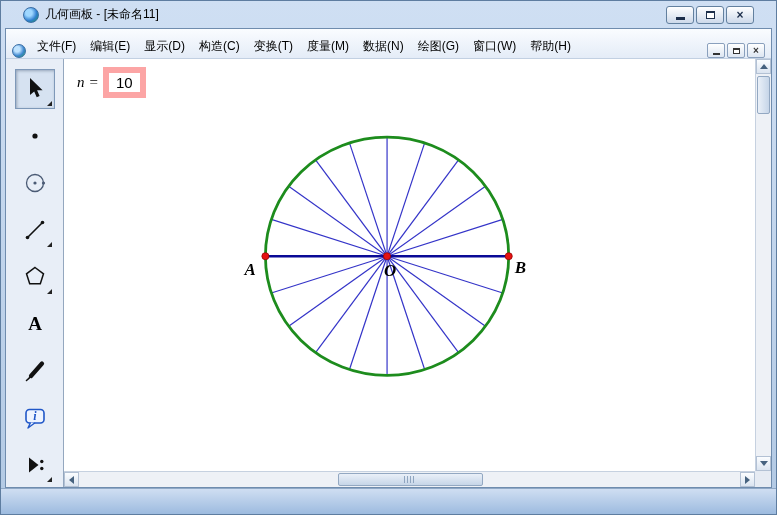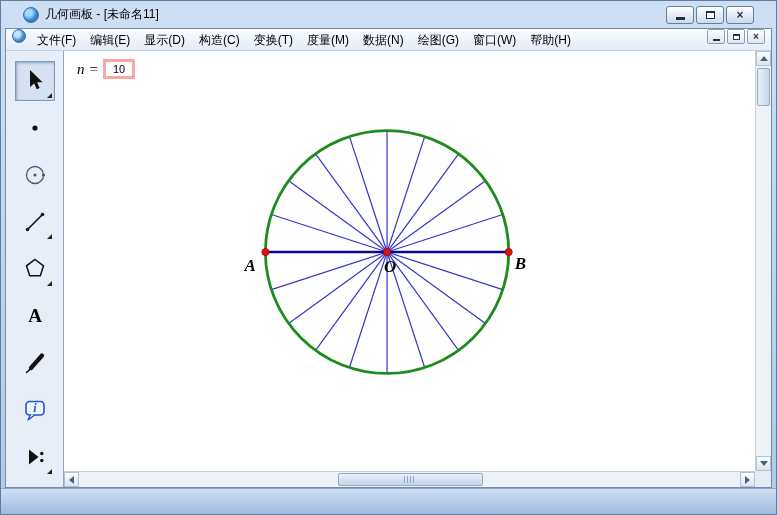--- a/index.html
+++ b/index.html
@@ -26,22 +26,22 @@
     display:flex; align-items:center; justify-content:center; cursor:default; }
   .g-min{ width:9px; height:3px; background:#1c2e4a; margin-top:8px; }
   .g-rest{ width:9px; height:8px; border:1px solid #1c2e4a; border-top-width:2px; background:#fff; }
   .g-close{ font-size:12px; font-weight:bold; color:#1c2e4a; line-height:1; }
 
   
   .client{ flex:1 1 auto; margin:0 4px; border:1px solid #6f8cae; background:#fff;
     display:flex; flex-direction:column; min-height:0; }
 
   
-  .menubar{ height:22px; flex:0 0 auto; background:linear-gradient(#fafcff,#e4ecf7);
-    border-bottom:1px solid #c2d0e2; display:flex; align-items:flex-start; padding:0 4px; }
+  .menubar{ height:30px; flex:0 0 auto; background:linear-gradient(#fafcff,#e4ecf7);
+    border-bottom:1px solid #c2d0e2; display:flex; align-items:flex-end; padding:0 4px; }
   .mdi-icon{ width:14px; height:14px; border-radius:50%; margin:0 4px 0 2px;
     background:radial-gradient(circle at 35% 35%, #bfe3ff 0 25%, #3c86cf 60%, #27a845 100%);
     border:1px solid #3a6ea5; }
   .menu-item{ padding:3px 7px; cursor:default; white-space:nowrap; }
   .mdi-controls{ margin-left:auto; display:flex; gap:2px; padding-right:2px; }
   .mini-btn{ width:18px; height:15px; border:1px solid #8aa0bd; border-radius:2px;
     background:linear-gradient(#ffffff,#dde6f2);
     display:flex; align-items:center; justify-content:center; }
   .mg-min{ width:7px; height:2px; background:#333; margin-top:7px; }
   .mg-rest{ width:7px; height:6px; border:1px solid #333; border-top-width:2px; background:#fff; }
@@ -58,22 +58,22 @@
     box-shadow:inset 1px 1px 3px rgba(30,50,80,.35); }
   .flyout{ position:absolute; right:2px; bottom:2px; width:0; height:0;
     border-left:5px solid transparent; border-bottom:5px solid #222; }
 
   .canvas-wrap{ flex:1 1 auto; position:relative; background:#fff; min-width:0; }
   svg.figure{ position:absolute; left:0; top:0; width:calc(100% - 16px); height:calc(100% - 16px); }
 
   .n-label{ position:absolute; left:13px; top:8px; display:flex; align-items:center; gap:5px;
     font-family:"Liberation Serif","DejaVu Serif",serif; font-size:15px; }
   .n-var{ font-style:italic; }
-  .n-box{ border:3px solid #fca5a5; background:#fff; padding:1px 7px; min-width:30px;
-    text-align:center; font-size:11px; font-family:"Liberation Sans","DejaVu Sans",sans-serif; }
+  .n-box{ border:6px solid #fca5a5; background:#fff; padding:1px 7px; min-width:30px;
+    text-align:center; font-size:15px; font-family:"Liberation Sans","DejaVu Sans",sans-serif; }
 
   
   .vscroll{ position:absolute; right:0; top:0; bottom:16px; width:16px;
     background:#eef1f6; border-left:1px solid #c6d1e0; }
   .hscroll{ position:absolute; left:0; right:16px; bottom:0; height:16px;
     background:#eef1f6; border-top:1px solid #c6d1e0; }
   .scroll-btn{ position:absolute; width:15px; height:15px;
     background:linear-gradient(#fbfdff,#dbe4f0); border:1px solid #b3c1d4;
     display:flex; align-items:center; justify-content:center; }
   .sb-up{ top:0; left:0; } .sb-down{ bottom:0; left:0; }

